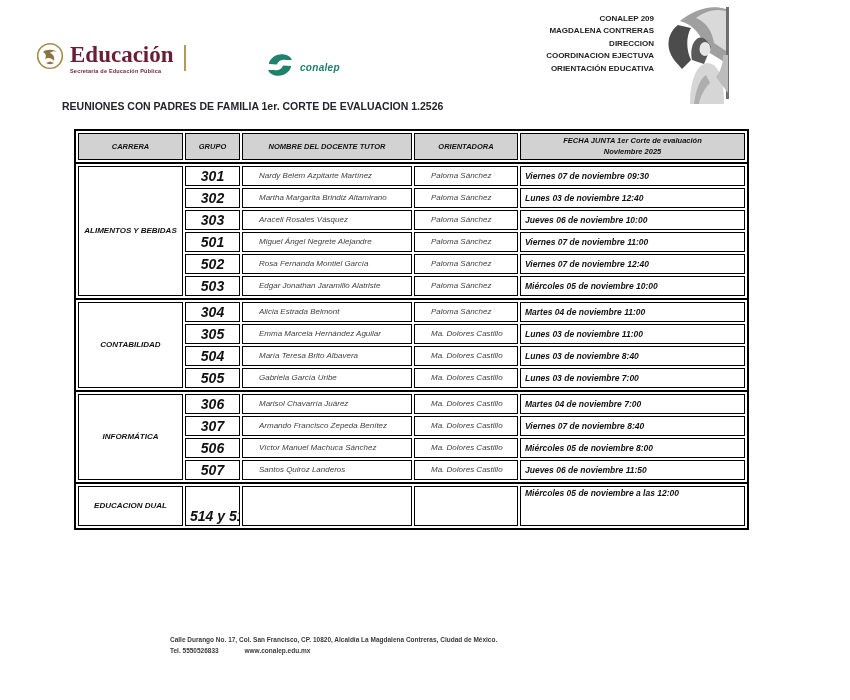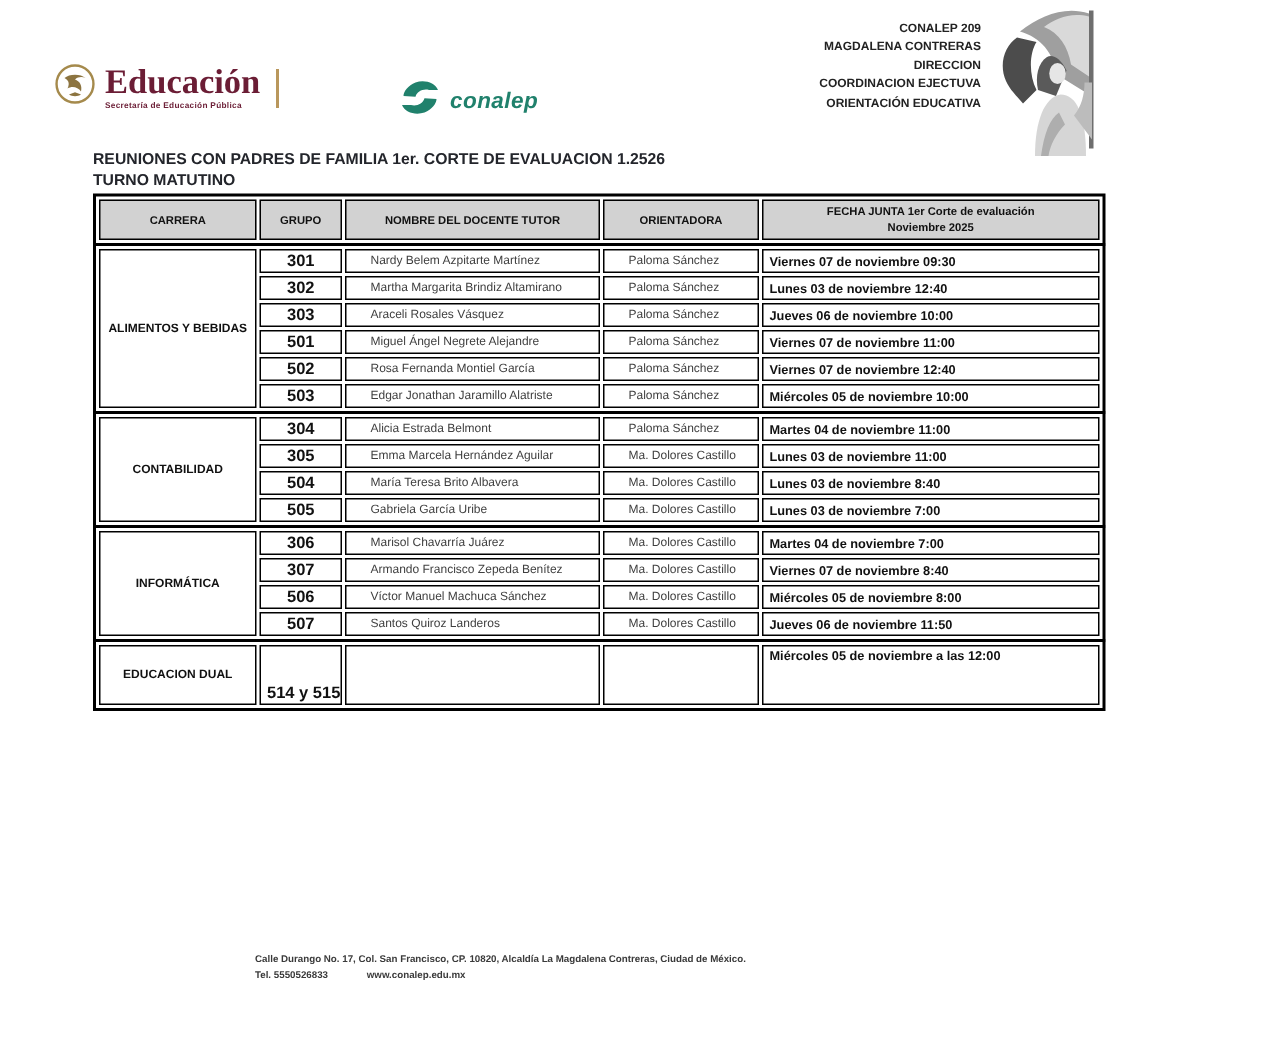--- a/index.html
+++ b/index.html
@@ -9,45 +9,45 @@
   
   .sep-logo{position:absolute;left:36px;top:42px;display:flex;align-items:center;}
   .sep-text{margin-left:6px;}
   .sep-wordmark{font-family:"Liberation Serif","DejaVu Serif",serif;font-weight:bold;
                 font-size:23px;color:#6b1d35;line-height:1;}
   .sep-subtitle{font-size:5.5px;color:#6b1d35;margin-top:2px;font-weight:bold;letter-spacing:.2px;}
   .sep-bar{width:2px;height:26px;background:#b9975c;margin-left:10px;}
 
   
   .conalep-logo{position:absolute;left:263px;top:52px;display:flex;align-items:center;}
-  .conalep-wordmark{font-style:italic;font-weight:bold;font-size:15px;color:#20816c;
+  .conalep-wordmark{font-style:italic;font-weight:bold;font-size:10px;color:#20816c;
                     margin-left:3px;letter-spacing:.3px;}
 
   
   .office-block{position:absolute;right:196px;top:13px;text-align:right;font-size:8px;
                 font-weight:bold;color:#222;line-height:1.55;}
 
   .flag-img{position:absolute;left:664px;top:5px;}
 
   
   .doc-title{position:absolute;left:62px;top:99px;width:675px;
              font-weight:bold;color:#23252b;font-size:10.5px;line-height:1.35;}
 
   
-  .table-wrap{position:absolute;left:62px;top:129px;width:675px;}
+  .table-wrap{position:absolute;left:74px;top:129px;width:675px;font-style:italic;}
   .section{border:2px solid #000;background:#fff;}
   .section + .section{margin-top:-2px;}
   table.grid{border-collapse:separate;border-spacing:2px;table-layout:fixed;width:671px;}
   table.grid td{border:1px solid #000;background:#fff;overflow:hidden;white-space:nowrap;
                 height:13px;box-sizing:border-box;}
   table.grid.h td{background:#d2d2d2;text-align:center;font-weight:bold;font-size:7.5px;
                   color:#111;height:26px;vertical-align:middle;}
   .fecha-h-line{line-height:1.5;}
   td.carrera{text-align:center;font-weight:bold;font-size:8px;color:#111;vertical-align:middle;}
-  td.grupo{text-align:center;font-weight:bold;font-size:11px;color:#111;margin-top:12px;}
+  td.grupo{text-align:center;font-weight:bold;font-size:14px;color:#111;margin-top:12px;}
   td.docente,td.orientadora{font-size:8px;color:#3f3f3f;padding-left:16px;vertical-align:middle;}
   td.fecha{font-weight:bold;font-size:8.5px;color:#111;padding-left:4px;vertical-align:middle;}
   .section.dual td{height:40px;}
   .section.dual td.grupo{vertical-align:bottom;text-align:center;padding-left:4px;}
   .section.dual td.fecha{vertical-align:top;padding-top:1px;}
 
   
   .footer{position:absolute;left:170px;top:634px;font-size:6.5px;font-weight:bold;
           color:#3a3a3a;line-height:1.75;}
   .footer .web{margin-left:24px;}
@@ -99,21 +99,20 @@
       <path d="M34,33 C28,37 26,46 28,55 L40,59 L47,42 C43,34 38,31 34,33 Z" fill="#5a5a5a"></path>
       <ellipse cx="41" cy="44" rx="5.5" ry="7" fill="#e6e6e6"></ellipse>
       <path d="M26,99 C26,76 32,60 43,58 C54,58 60,72 60,99 Z" fill="#d6d6d6"></path>
       <path d="M52,72 C57,66 59,58 59,50 L64,50 L64,88 Z" fill="#bcbcbc"></path>
       <path d="M30,99 C32,84 36,74 42,70 L46,78 C40,84 36,92 35,99 Z" fill="#aeaeae"></path>
     </svg>
   </div>
 
   <div class="doc-title">
     <div>REUNIONES CON PADRES DE FAMILIA 1er. CORTE DE EVALUACION 1.2526</div>
-    <div>TURNO MATUTINO</div>
   </div>
 
   <div class="table-wrap" id="table-root">
       <div class="section">
         <table class="grid h">
           <colgroup>
             <col style="width: 105px;">
             <col style="width: 55px;">
             <col style="width: 170px;">
             <col style="width: 104px;">

